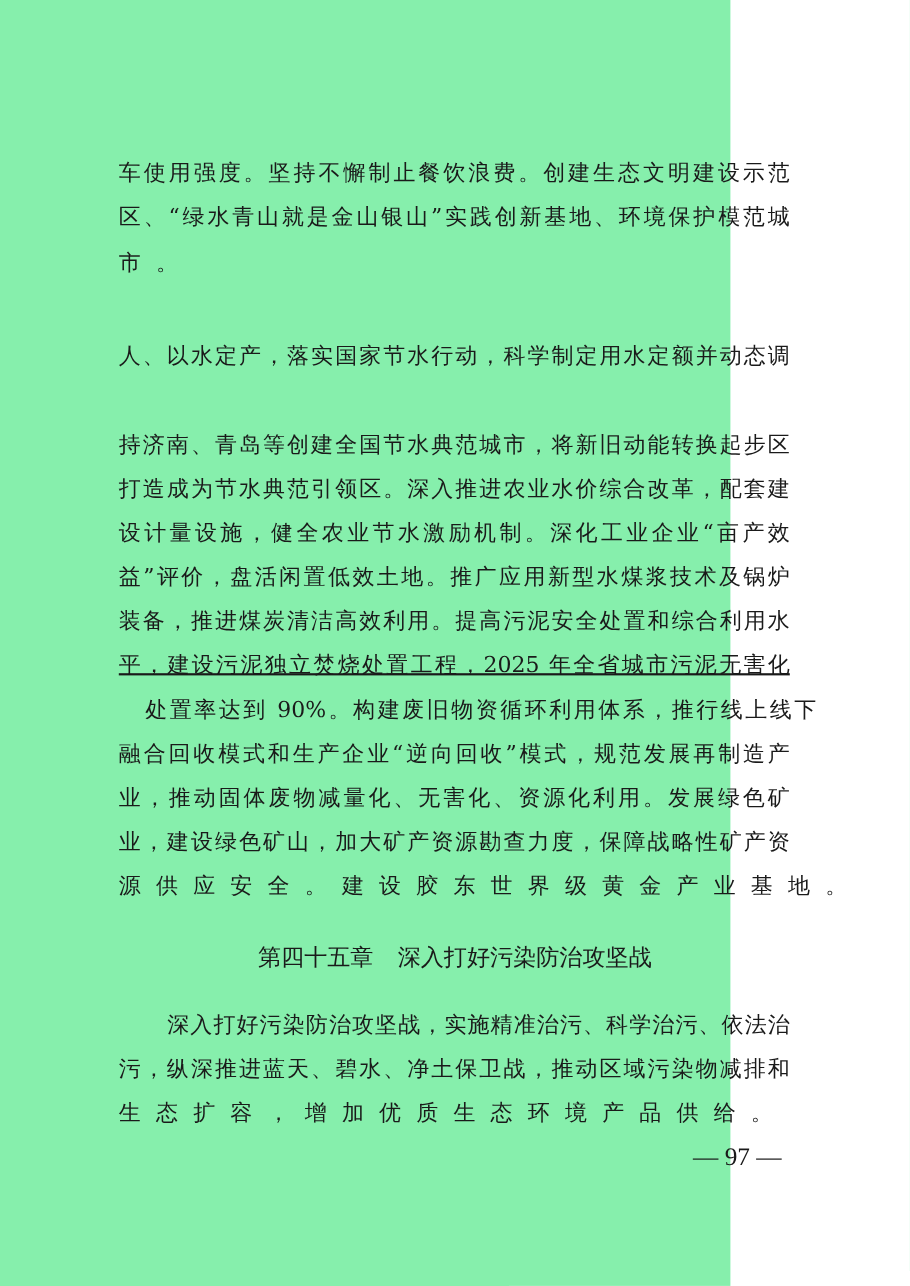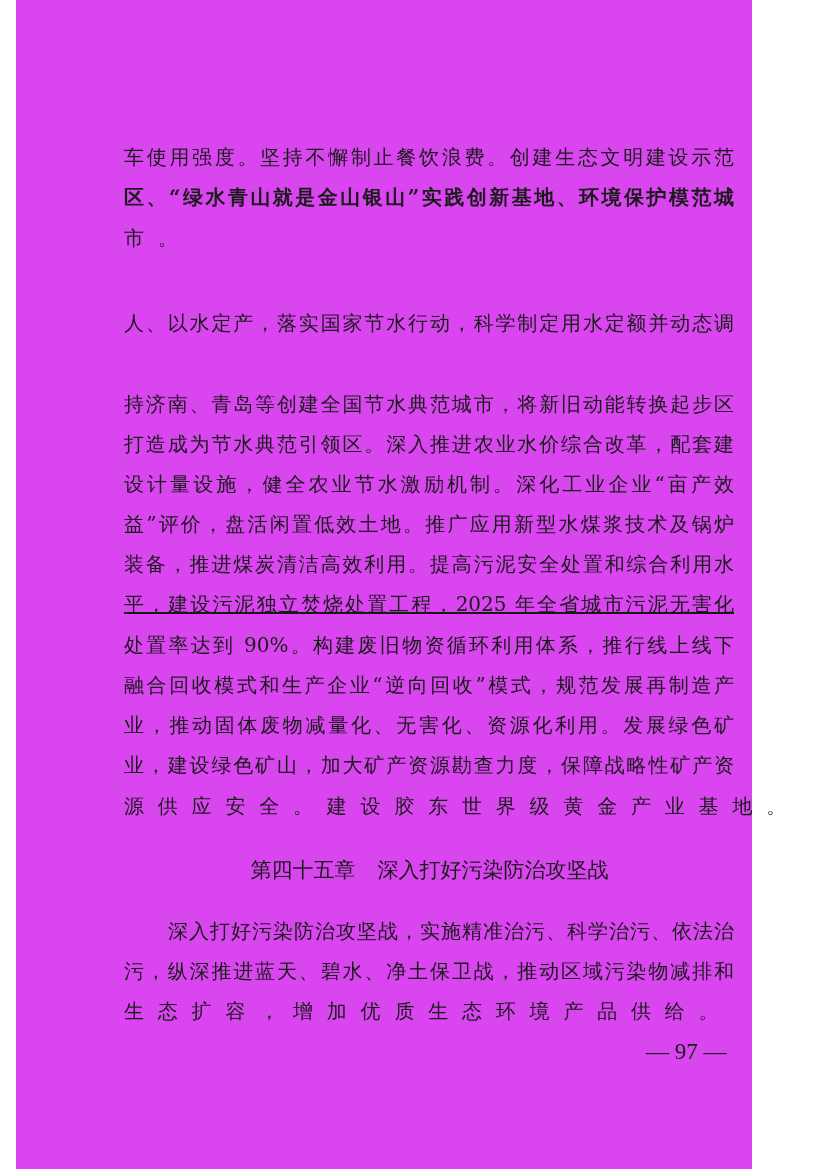--- a/index.html
+++ b/index.html
@@ -1,46 +1,46 @@
 <!DOCTYPE html>
 <html><head>
 <meta charset="utf-8">
 <style>
   html, body { margin: 0; padding: 0; background: #ffffff; }
   body { width: 827px; height: 1169px; position: relative; overflow: hidden;
          font-family: "DejaVu Serif", "Liberation Serif", serif; color: #1a1a1a; }
-  .page { position: absolute; left: 16px; top: 0; width: 736px; height: 1169px; background: #d946ef; }
+  .page { position: absolute; left: 0; top: 0; width: 664px; height: 1169px; background: #86efac; }
   .line { position: absolute; left: 108px; width: 610px; height: 30px; font-size: 20px; line-height: 30px;
           white-space: nowrap; text-align: justify; text-align-last: justify; letter-spacing: 0px; }
   .line.last { text-align-last: left; letter-spacing: 13.8px; }
   .indent { left: 152px; width: 566px; }
   .bold-lead { font-weight: bold; }
   .heading { position: absolute; left: 0; width: 827px; top: 855px; text-align: center; font-size: 21px;
              line-height: 30px; font-family: "DejaVu Serif", "Liberation Serif", serif; }
   .heading .gap { display: inline-block; width: 22px; }
   .pagenum { position: absolute; left: 630px; top: 1040px; font-size: 23px; line-height: 24px;
              font-family: Liberation Serif, serif; white-space: nowrap; }
 </style>
 </head>
 <body>
 
 <div class="page">
 
   <div class="line" style="top:142px;">车使用强度。坚持不懈制止餐饮浪费。创建生态文明建设示范</div>
-  <div class="line" style="top:182px;font-weight:bold;">区、“绿水青山就是金山银山”实践创新基地、环境保护模范城</div>
+  <div class="line" style="top:182px;">区、“绿水青山就是金山银山”实践创新基地、环境保护模范城</div>
   <div class="line last" style="top:223px;">市。</div>
 
   <div class="line" style="top:308px;">人、以水定产，落实国家节水行动，科学制定用水定额并动态调</div>
   <div class="line" style="top:389px;">持济南、青岛等创建全国节水典范城市，将新旧动能转换起步区</div>
   <div class="line" style="top:469px;">设计量设施，健全农业节水激励机制。深化工业企业“亩产效</div>
   <div class="line" style="top:429px;">打造成为节水典范引领区。深入推进农业水价综合改革，配套建</div>
   <div class="line" style="top:509px;">益”评价，盘活闲置低效土地。推广应用新型水煤浆技术及锅炉</div>
   <div class="line" style="top:549px;">装备，推进煤炭清洁高效利用。提高污泥安全处置和综合利用水</div>
   <div class="line" style="top:589px;text-decoration:underline;">平，建设污泥独立焚烧处置工程，2025 年全省城市污泥无害化</div>
-  <div class="line" style="top:630px;">处置率达到 90%。构建废旧物资循环利用体系，推行线上线下</div>
+  <div class="line" style="top:630px;margin-left:24px;">处置率达到 90%。构建废旧物资循环利用体系，推行线上线下</div>
   <div class="line" style="top:670px;">融合回收模式和生产企业“逆向回收”模式，规范发展再制造产</div>
   <div class="line" style="top:710px;">业，推动固体废物减量化、无害化、资源化利用。发展绿色矿</div>
   <div class="line" style="top:750px;">业，建设绿色矿山，加大矿产资源勘查力度，保障战略性矿产资</div>
   <div class="line last" style="top:791px;font-family:Liberation Serif, serif;">源供应安全。建设胶东世界级黄金产业基地。</div>
 
   <div class="heading">
     <span>第四十五章</span><span class="gap"></span><span>深入打好污染防治攻坚战</span>
   </div>
 
   <div class="line indent" style="top:916px;">深入打好污染防治攻坚战，实施精准治污、科学治污、依法治</div>

